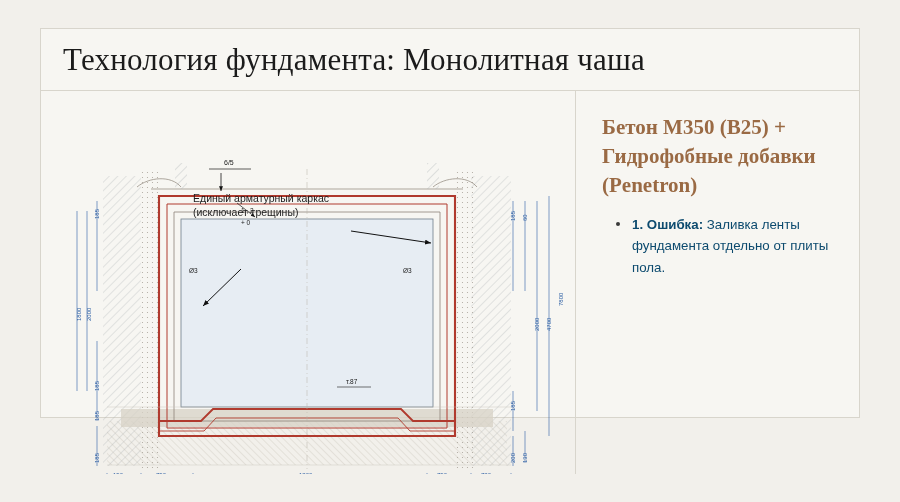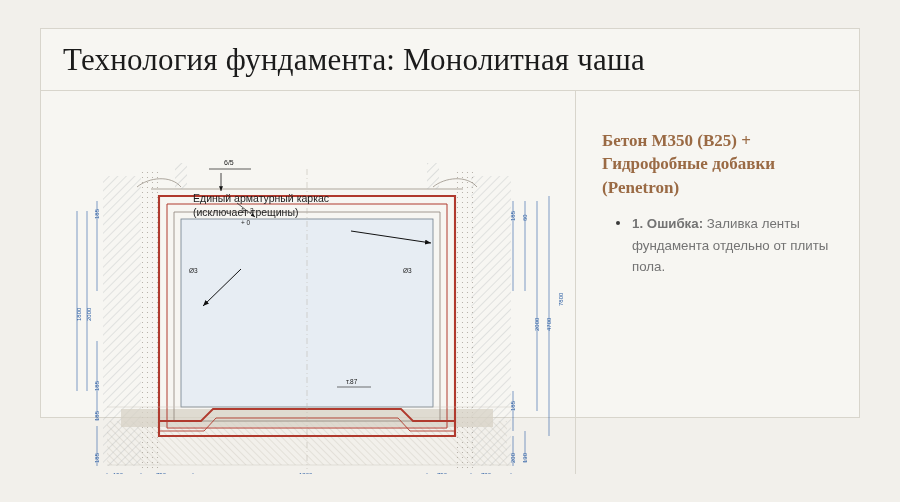--- a/index.html
+++ b/index.html
@@ -49,36 +49,36 @@
     box-sizing: border-box;
     border-right: 1px solid #d8d5cc;
   }
   .right-pane {
     flex: 1;
     box-sizing: border-box;
     padding: 22px 22px 0 26px;
   }
   .subhead {
     font-family: "Liberation Serif", serif;
-    font-size: 17px;
+    font-size: 21px;
     line-height: 1.38;
     color: #9a6a44;
     font-weight: 700;
-    margin: 16px 0 14px 0;
+    margin: 0 0 14px 0;
   }
   ul.points {
     margin: 0;
     padding: 0 0 0 18px;
     list-style: none;
   }
   ul.points li {
     position: relative;
     font-size: 13.3px;
     line-height: 1.62;
-    color: #737373;
+    color: #0c4a6e;
     margin-bottom: 11px;
     padding-left: 12px;
   }
   ul.points li:before {
     content: "";
     position: absolute;
     left: -4px;
     top: 8px;
     width: 4px;
     height: 4px;

